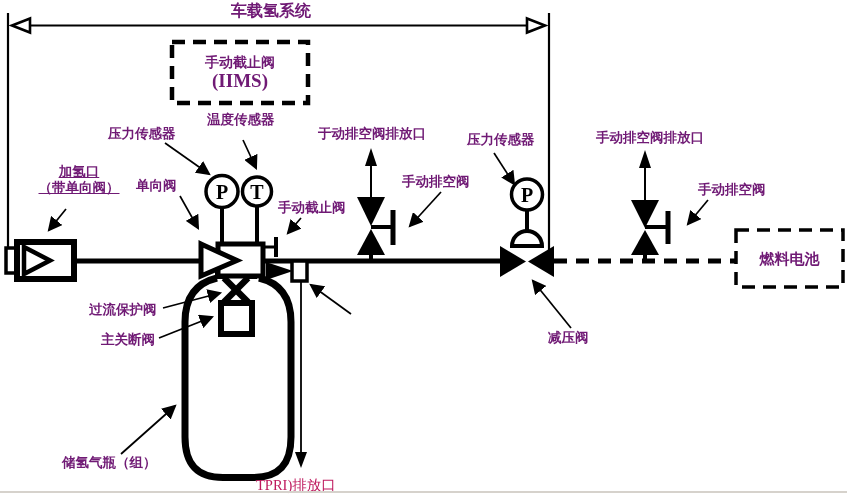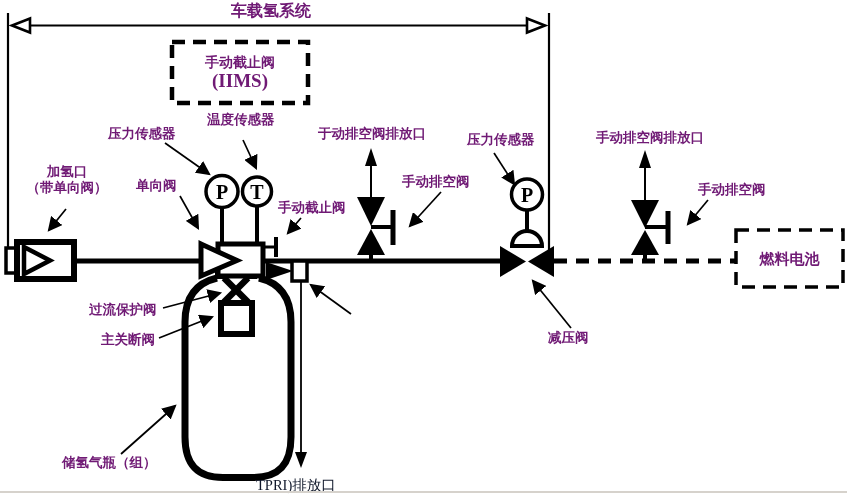--- a/index.html
+++ b/index.html
@@ -5,21 +5,21 @@
   html,body{margin:0;padding:0;background:#fff;}
   #canvas{position:relative;width:847px;height:498px;background:#ffffff;overflow:hidden;
           font-family:"Liberation Sans",sans-serif;color:#0a0a0a;}
   #art{position:absolute;left:0;top:0;}
   .lbl{position:absolute;font-weight:bold;font-size:13.5px;line-height:1.15;white-space:nowrap;color:#701a75;}
   .ser{font-family:"Liberation Serif","DejaVu Serif",serif;}
   .ctr{text-align:center;}
   .boxtxt{position:absolute;display:flex;flex-direction:column;align-items:center;justify-content:center;}
   .title{font-size:16px;}
   .caption{position:absolute;font-family:"Liberation Serif","DejaVu Serif",serif;font-weight:400;
-           font-size:14.5px;color:#0f172a;white-space:nowrap;}
+           font-size:14.5px;color:#be185d;white-space:nowrap;}
   .gtext{font-family:"Liberation Serif","DejaVu Serif",serif;font-weight:bold;font-size:20px;}
   .edge{position:absolute;left:0;top:491px;width:847px;height:2px;background:#d6d2cc;}
 </style>
 </head>
 <body>
 
 <div id="canvas">
 
   <svg id="art" width="847" height="498" viewBox="0 0 847 498">
     <defs>
@@ -134,21 +134,21 @@
   </div>
 
   <div class="lbl" style="left:108px;top:126px;">压力传感器</div>
   <div class="lbl" style="left:207px;top:112px;">温度传感器</div>
   <div class="lbl" style="left:318px;top:126px;">于动排空阀排放口</div>
   <div class="lbl" style="left:402px;top:174px;">手动排空阀</div>
   <div class="lbl" style="left:467px;top:132px;">压力传感器</div>
   <div class="lbl" style="left:596px;top:130px;">手动排空阀排放口</div>
   <div class="lbl" style="left:698px;top:182px;">手动排空阀</div>
 
-  <div class="lbl ctr" style="left:24px;top:164px;width:86px;">
+  <div class="lbl ctr" style="left:36px;top:164px;width:86px;text-decoration:underline;">
     <div>加氢口</div>
     <div>（带单向阀）</div>
   </div>
 
   <div class="lbl" style="left:136px;top:178px;">单向阀</div>
   <div class="lbl" style="left:278px;top:200px;">手动截止阀</div>
   <div class="lbl" style="left:89px;top:302px;">过流保护阀</div>
   <div class="lbl" style="left:101px;top:332px;">主关断阀</div>
   <div class="lbl" style="left:62px;top:455px;">储氢气瓶（组）</div>
 

